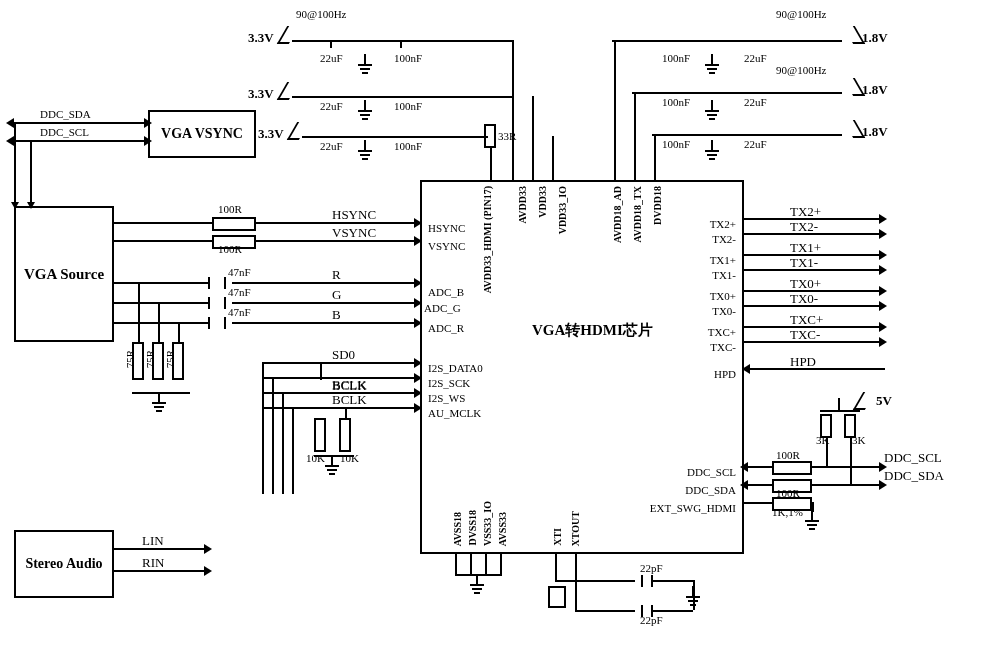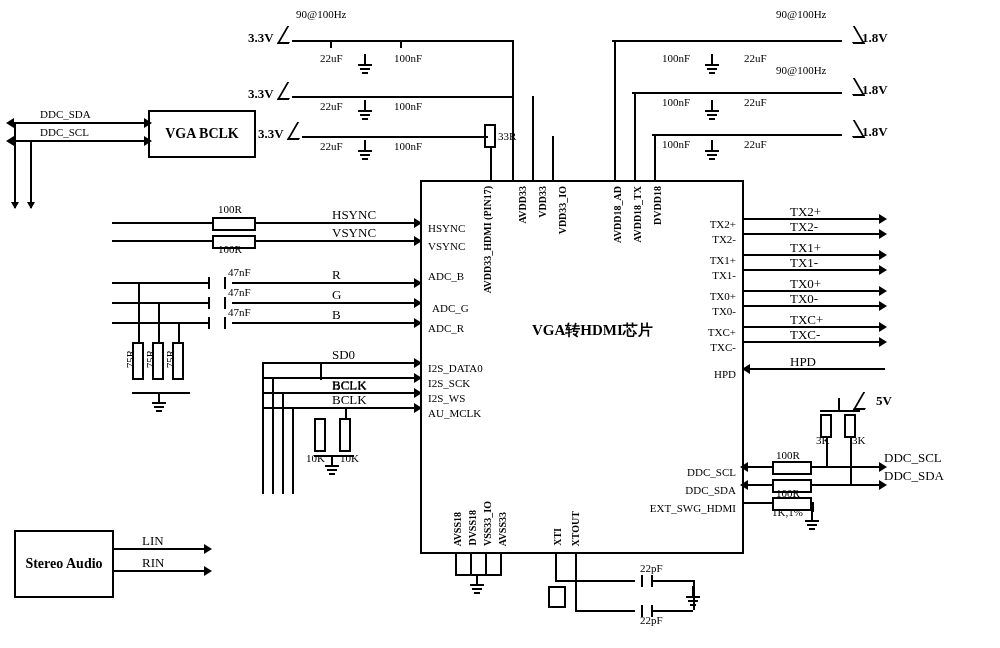--- a/index.html
+++ b/index.html
@@ -20,39 +20,43 @@
   .gnd .l1{position:absolute;height:2px;width:14px;background:#000;top:10px;left:0}
   .gnd .l2{position:absolute;height:2px;width:10px;background:#000;top:14px;left:2px}
   .gnd .l3{position:absolute;height:2px;width:6px;background:#000;top:18px;left:4px}
   .res-h{position:absolute;height:10px;border:2px solid #000;background:#fff}
   .vhook{position:absolute;height:16px;width:10px;border-left:2px solid #000;border-bottom:2px solid #000;transform:skewX(-30deg)}
 </style>
 </head>
 <body>
 <div id="stage">
 
+<div class="box" style="left:14px;top:206px;width:96px;height:132px;font-size:15px">
+      <span>VGA
+Source</span>
+    </div>
 
 <div class="box" style="left:148px;top:110px;width:104px;height:44px;font-size:14px">
-      <span>VGA BCLK</span>
+      <span>VGA VSYNC</span>
     </div>
 
 <div class="box" style="left:14px;top:530px;width:96px;height:64px;font-size:14px">
       <span>Stereo
 Audio</span>
     </div>
 
 
 
 <div class="box" style="left:420px;top:180px;width:320px;height:370px;font-size:15px">
   <span style="position:absolute;left:110px;top:139px">VGA转HDMI芯片</span>
 
   <div class="txt sm" style="left:6px;top:40px;font-weight:normal">HSYNC</div>
   <div class="txt sm" style="left:6px;top:58px;font-weight:normal">VSYNC</div>
-  <div class="txt sm" style="left:6px;top:88px;font-weight:normal">ADC_B</div>
-  <div class="txt sm" style="left:10px;top:120px;font-weight:normal">ADC_G</div>
+  <div class="txt sm" style="left:6px;top:104px;font-weight:normal">ADC_B</div>
+  <div class="txt sm" style="left:2px;top:120px;font-weight:normal">ADC_G</div>
   <div class="txt sm" style="left:6px;top:140px;font-weight:normal">ADC_R</div>
   <div class="txt sm" style="left:6px;top:180px;font-weight:normal">I2S_DATA0</div>
   <div class="txt sm" style="left:6px;top:195px;font-weight:normal">I2S_SCK</div>
   <div class="txt sm" style="left:6px;top:210px;font-weight:normal">I2S_WS</div>
   <div class="txt sm" style="left:6px;top:225px;font-weight:normal">AU_MCLK</div>
 
   <div class="txt sm" style="right:6px;top:36px;font-weight:normal">TX2+</div>
   <div class="txt sm" style="right:6px;top:51px;font-weight:normal">TX2-</div>
   <div class="txt sm" style="right:6px;top:72px;font-weight:normal">TX1+</div>
   <div class="txt sm" style="right:6px;top:87px;font-weight:normal">TX1-</div>

